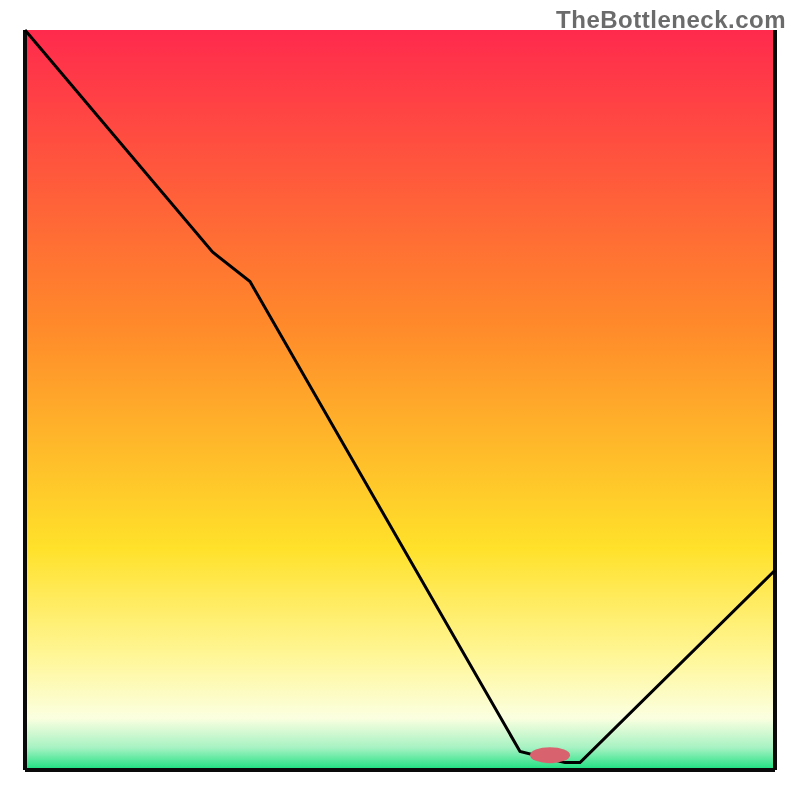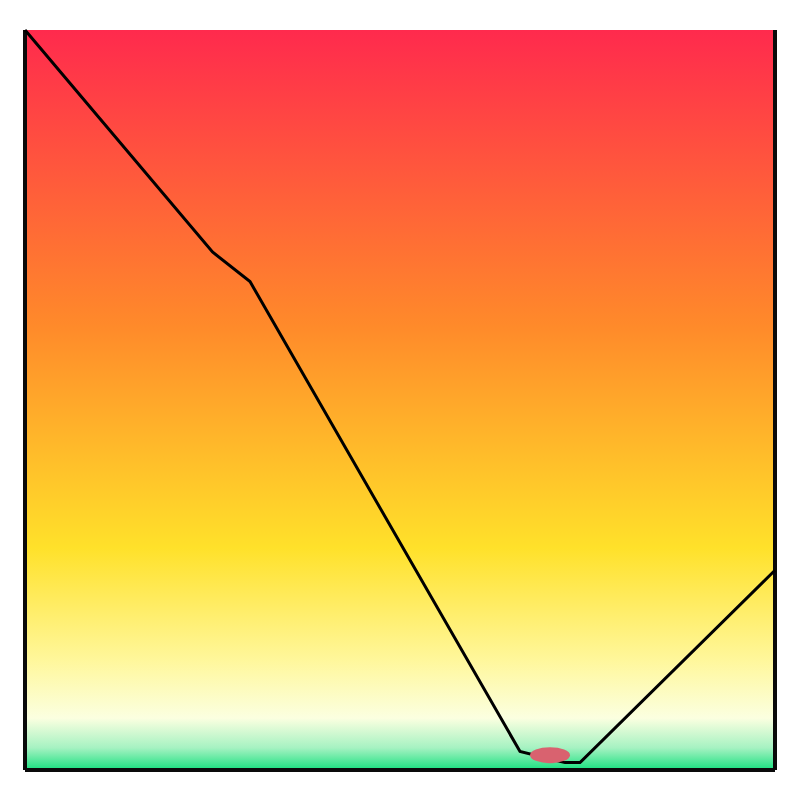--- a/index.html
+++ b/index.html
@@ -56,13 +56,14 @@
       <line id="frame-left" x1="25" y1="30" x2="25" y2="770" stroke-width="4" stroke="#0a0a0a"></line>
       <line id="frame-right" x1="775" y1="30" x2="775" y2="770" stroke-width="4" stroke="#0a0a0a"></line>
       <line id="frame-bottom" x1="25" y1="770" x2="775" y2="770" stroke-width="4" stroke="#0a0a0a"></line>
 
       <path id="curve-path" fill="none" stroke-width="3" stroke="#000000" d="M25.0 30.0 L212.5 252.0 L250.0 281.6 L520.0 751.5 L565.0 762.6 L580.0 762.6 L775.0 570.2"></path>
 
       <ellipse id="opt-marker" rx="20" ry="8" cx="550.0" cy="755.2" fill="#d9626f"></ellipse>
     </g>
   </svg>
 
+  <div class="watermark">TheBottleneck.com</div>
 </div>
 
 </body></html>

